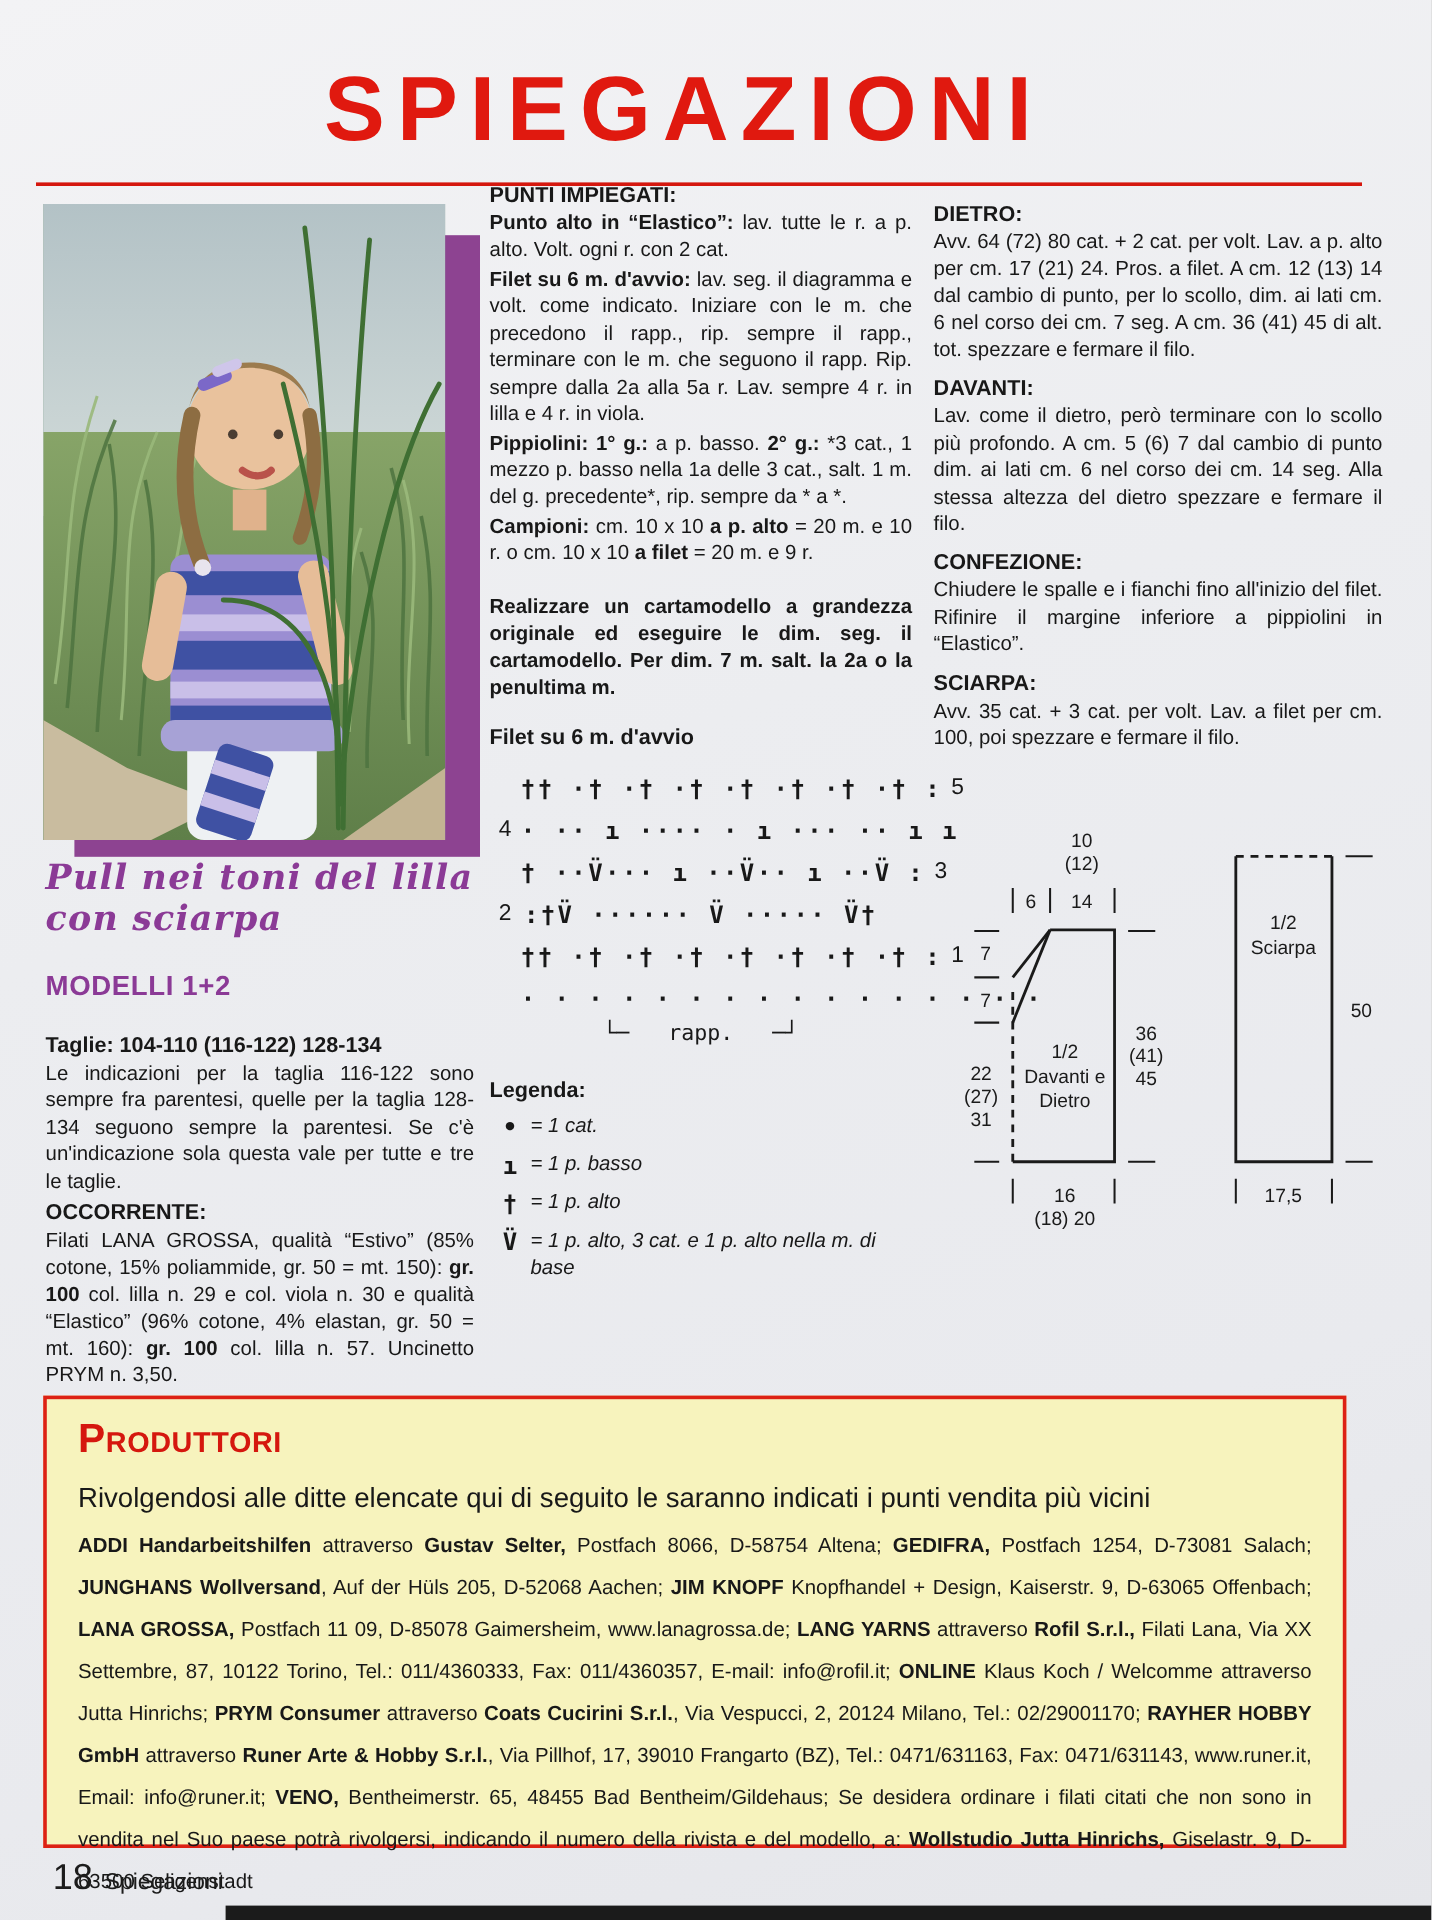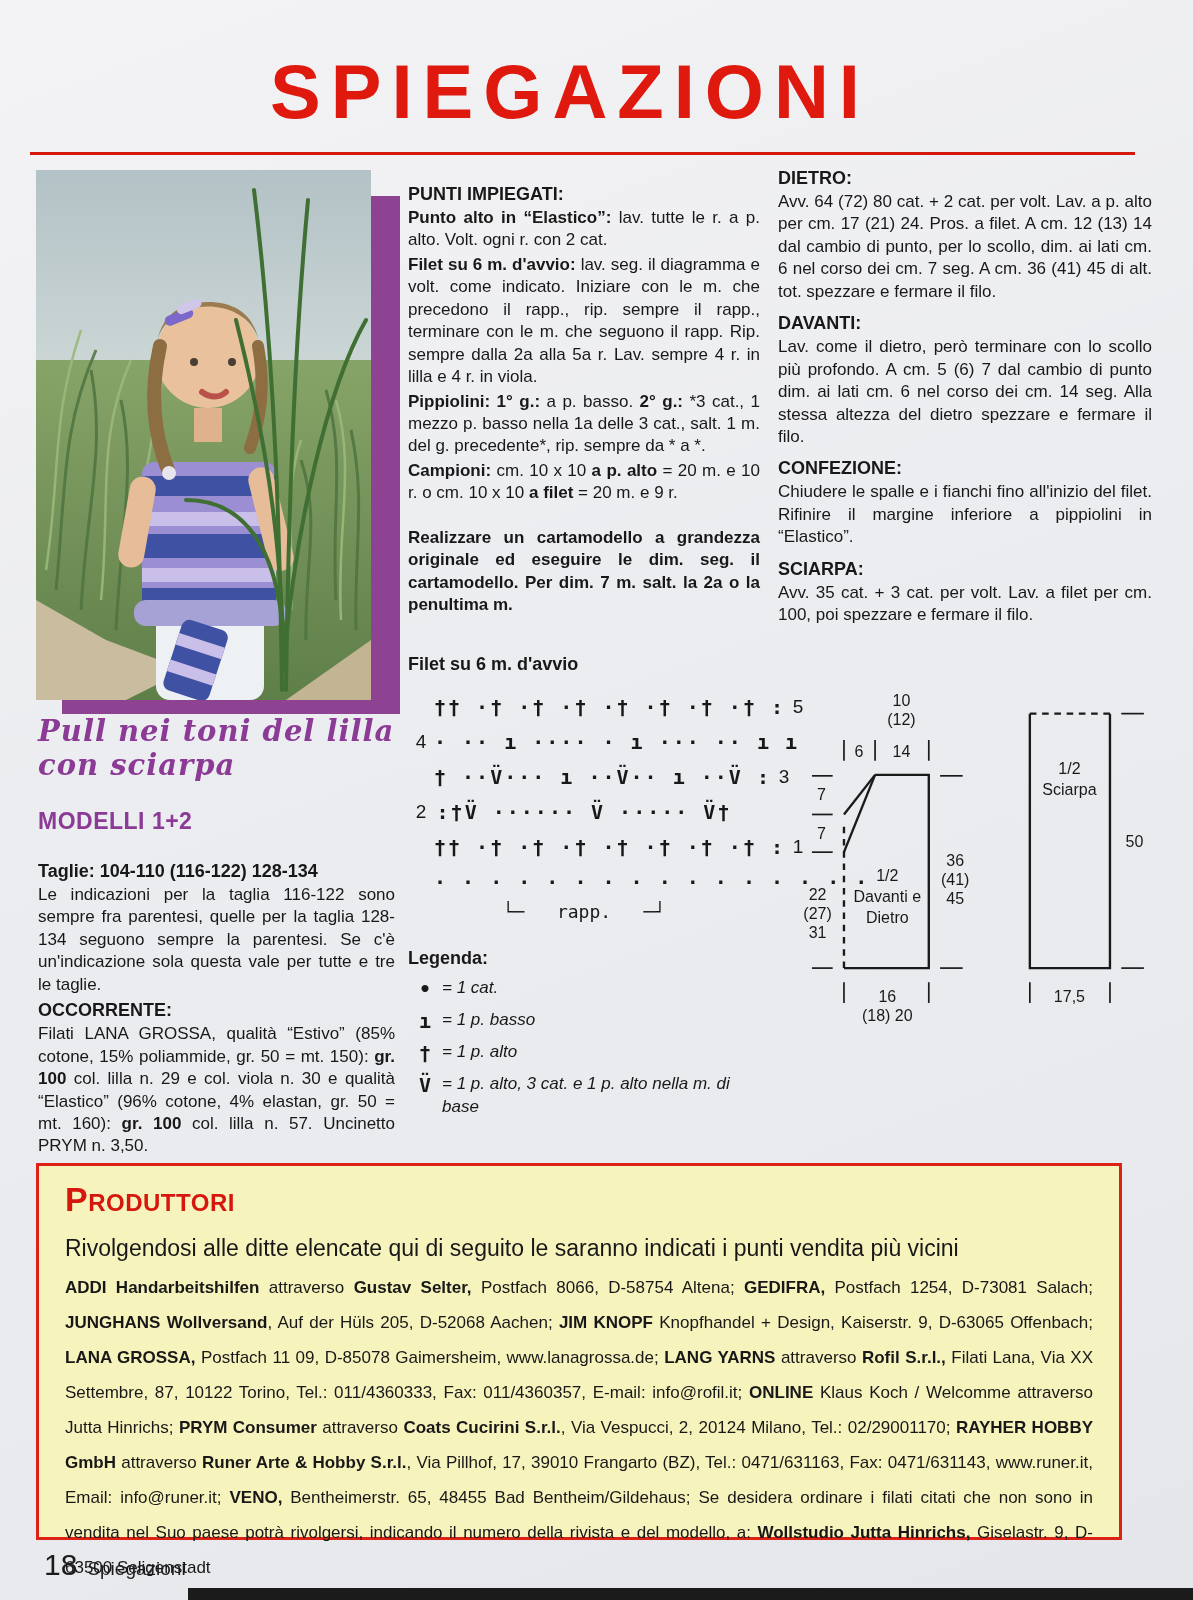--- a/index.html
+++ b/index.html
@@ -14,33 +14,33 @@
   #title-rule{position:absolute;top:152px;left:30px;width:1105px;height:3px;background:#d5170e;}
 
   
   #photo-shadow{position:absolute;left:62px;top:196px;width:338px;height:518px;background:#8d4391;}
   #photo{position:absolute;left:36px;top:170px;width:335px;height:530px;background:#9db3a8;overflow:hidden;}
   #photo svg{display:block;}
 
   
   .col{position:absolute;color:#181818;}
   #col-left{left:38px;top:714px;width:357px;}
-  #col-mid{left:408px;top:184px;width:352px;}
+  #col-mid{left:408px;top:152px;width:352px;}
   #col-right{left:778px;top:168px;width:374px;}
 
   .script-head{font-family:"DejaVu Serif",serif;font-style:italic;font-weight:bold;
                font-size:29px;color:#8b3a96;letter-spacing:1px;}
   .models{font-size:23px;font-weight:bold;color:#8b3a96;margin-top:26px;letter-spacing:.5px;}
   .h-bold{font-size:18px;font-weight:bold;margin:14px 0 0 0;}
   .h-bold.first{margin-top:0;}
   .para{font-size:17px;line-height:1.32;text-align:justify;margin:2px 0 0 0;}
   .allbold{font-weight:bold;margin-top:22px;}
 
   
-  #chart-title{font-size:18px;font-weight:bold;margin-top:38px;}
+  #chart-title{font-size:18px;font-weight:bold;margin-top:20px;}
   #chart{margin-top:14px;}
   .chart-row{display:grid;grid-template-columns:26px 1fr 26px;align-items:center;height:35px;}
   .chart-sym{font-family:"DejaVu Sans Mono",monospace;font-size:20px;font-weight:bold;
              letter-spacing:2px;white-space:pre;text-align:center;}
   .chart-num{font-size:19px;text-align:center;}
   #rapp-row{display:flex;justify-content:center;margin-top:2px;}
   #rapp-bracket{font-family:"DejaVu Sans Mono",monospace;font-size:18px;white-space:pre;}
 
   
   #legend-title{font-size:18px;font-weight:bold;margin-top:26px;}

